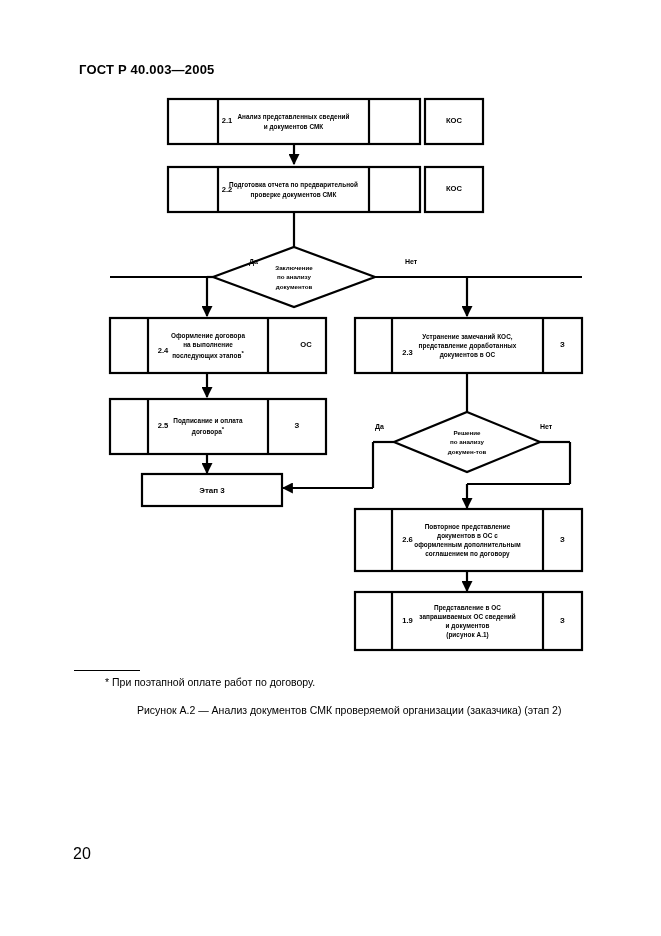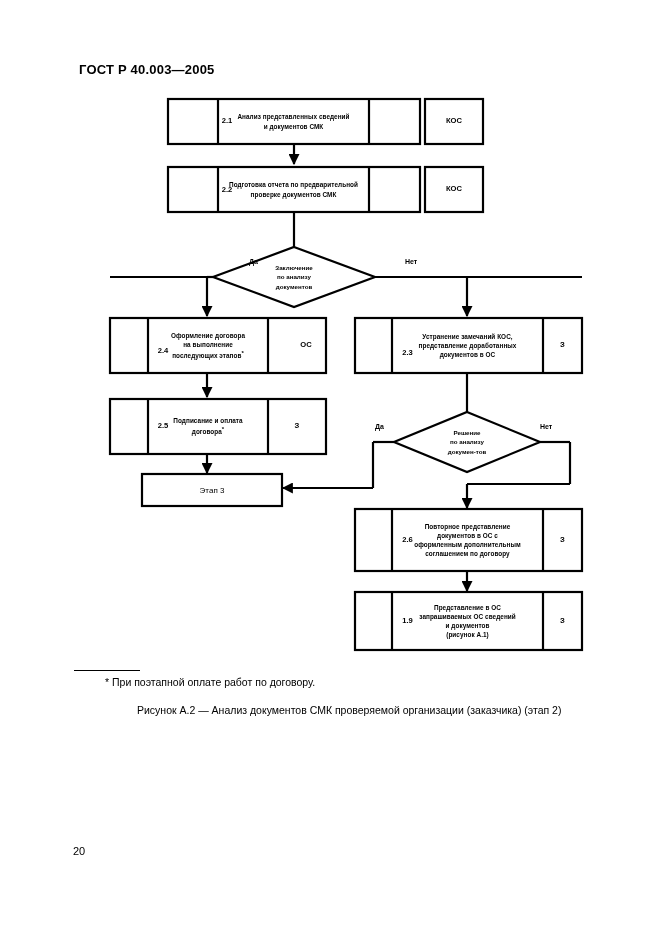--- a/index.html
+++ b/index.html
@@ -33,21 +33,21 @@
     letter-spacing: 0.2px;
     white-space: nowrap;
     padding-left: 13px;
   }
 
   
   .page-number {
     position: absolute;
     left: 73px;
     top: 845px;
-    font-size: 11px;
+    font-size: 16px;
   }
 
   
   .footnote-rule {
     position: absolute;
     left: 74px;
     top: 670px;
     width: 66px;
     height: 0;
     border-top: 1px solid #000;
@@ -110,21 +110,21 @@
   }
   .branch-label {
     position: absolute;
     font-size: 7px;
     font-weight: bold;
   }
   .stage-text {
     position: absolute;
     text-align: left;
     font-size: 8px;
-    font-weight: normal;
+    font-weight: bold;
     display: flex;
     align-items: center;
     justify-content: center;
   }
   .sup-star {
     font-size: 6px;
     vertical-align: super;
   }
 </style>
 </head>

